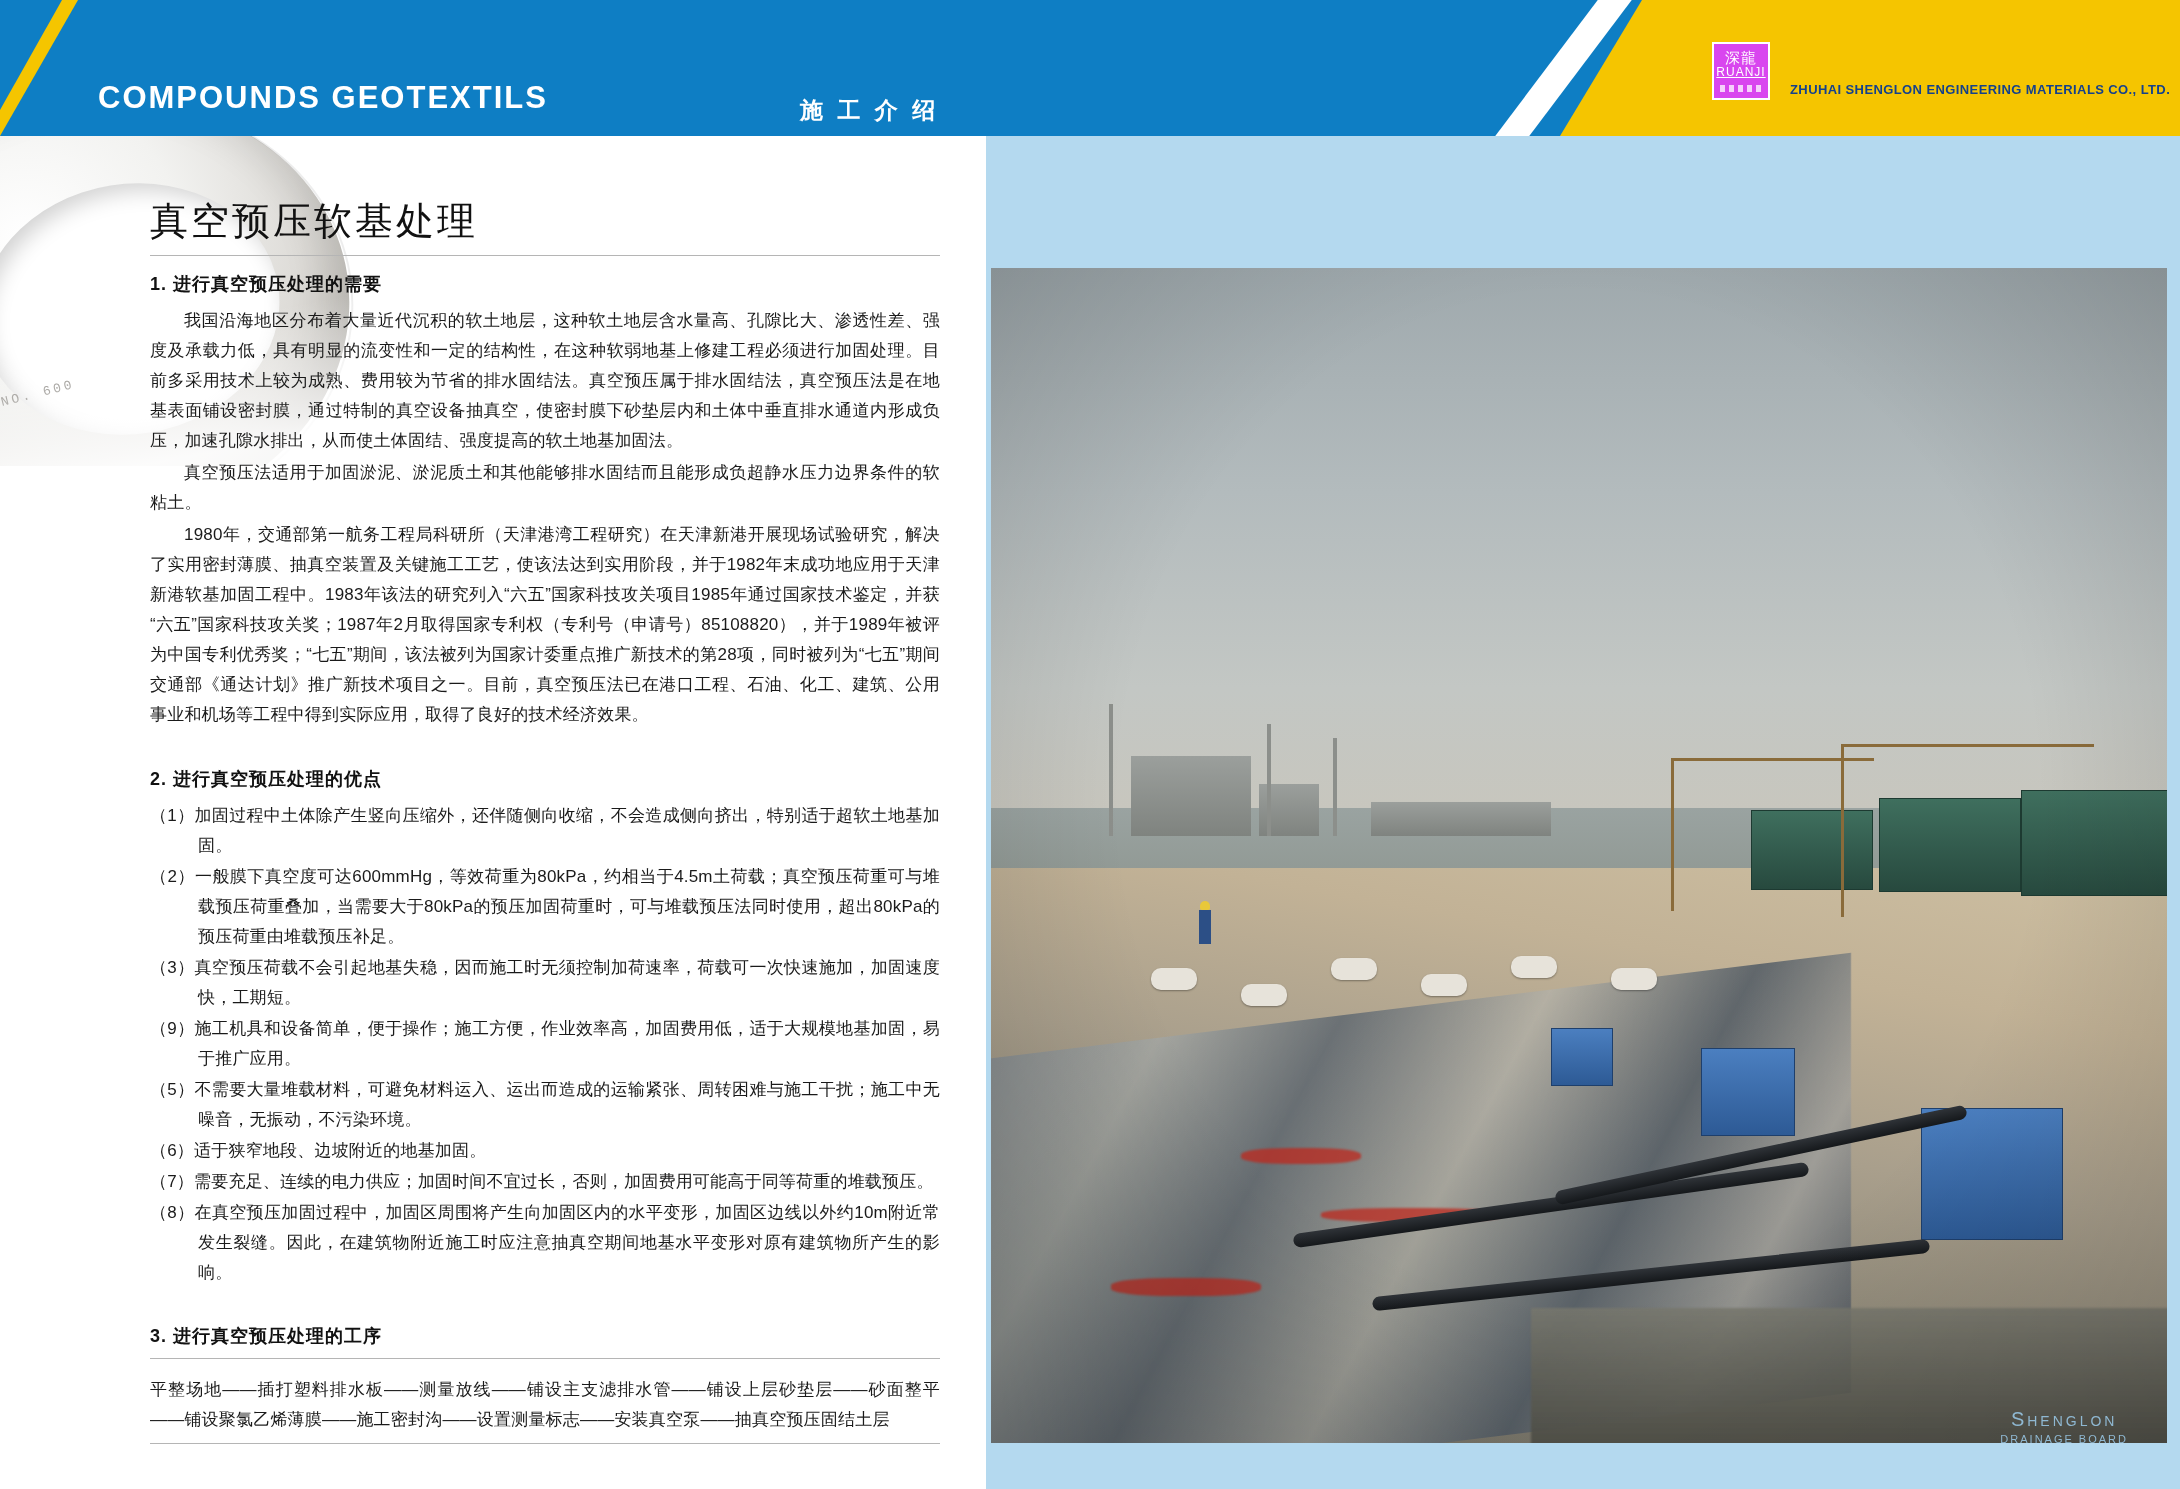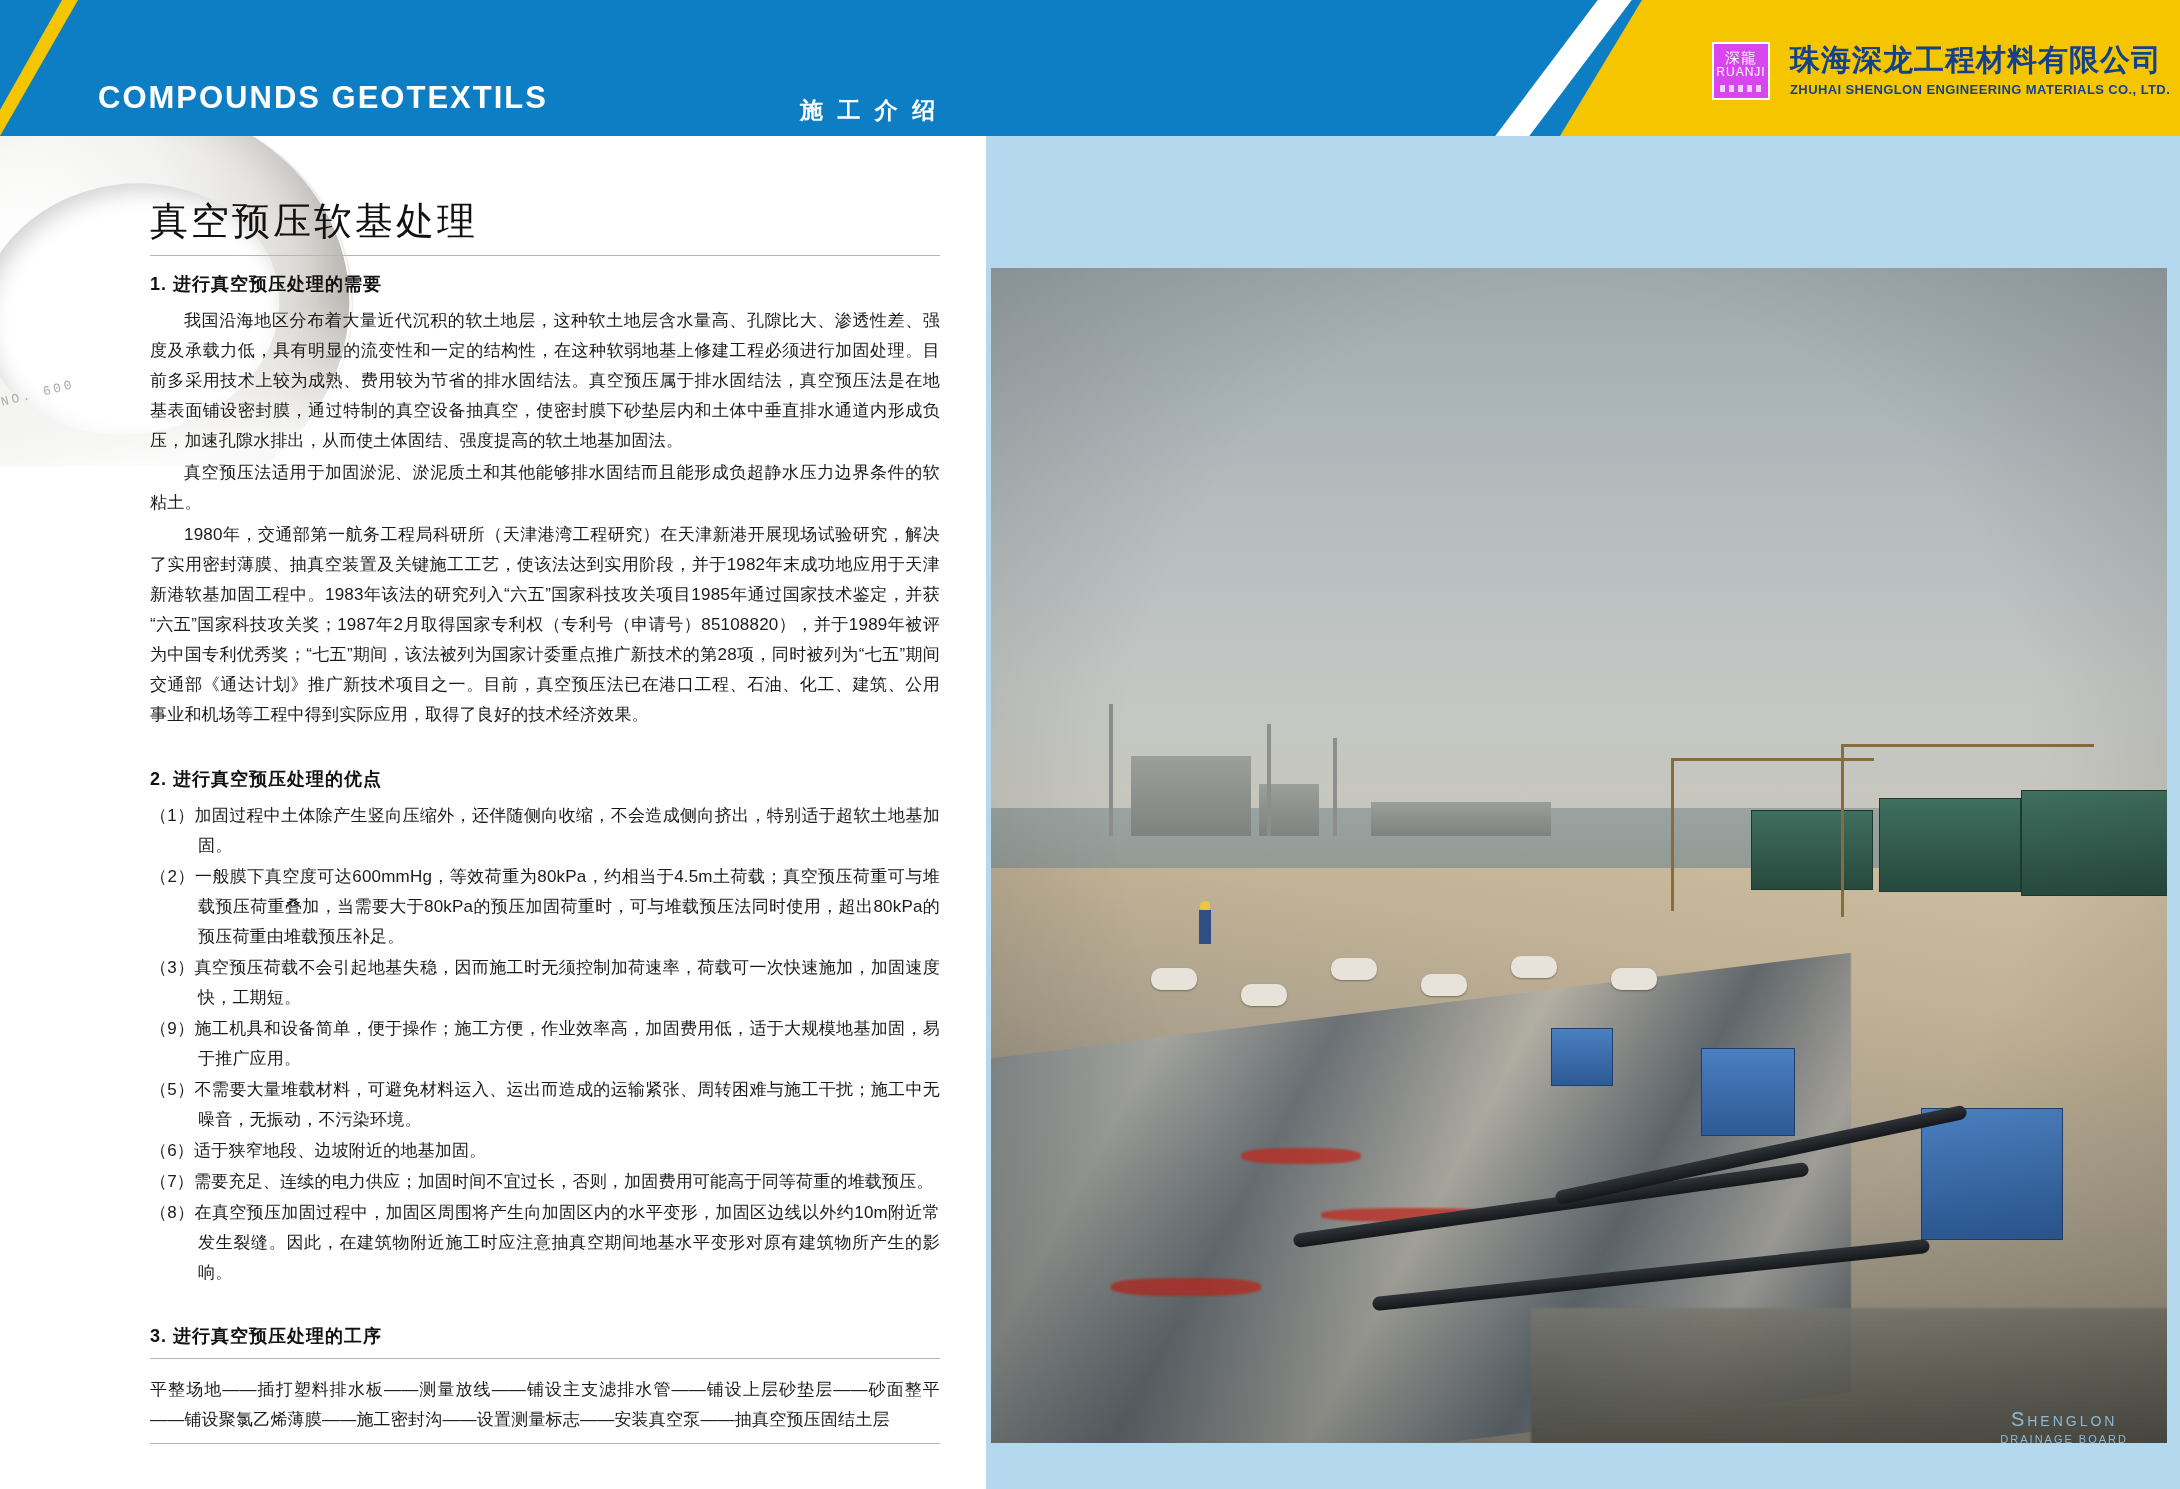--- a/index.html
+++ b/index.html
@@ -96,21 +96,21 @@
     position: absolute;
     left: 1712px; top: 42px;
     width: 58px; height: 58px;
     background: #d946ef;
     border: 2px solid #ffffff;
     box-sizing: border-box;
     color: #ffffff;
     text-align: center;
   }
   .logo-box .lg1 { font-size: 15px; line-height: 17px; margin-top: 5px; letter-spacing: 1px;}
-  .logo-box .lg2 { font-size: 12px; line-height: 13px; letter-spacing: 1px; }
+  .logo-box .lg2 { font-size: 12px; line-height: 13px; letter-spacing: 1px; text-decoration: underline; }
   .logo-wave {
     position: absolute;
     left: 6px; bottom: 6px;
     width: 44px; height: 7px;
     background: repeating-linear-gradient(90deg,#ffffff 0 5px, transparent 5px 9px);
     opacity: .75;
   }
   .brand-cn {
     position: absolute;
     left: 1790px; top: 40px;
@@ -385,21 +385,20 @@
     <div class="hdr-left-tri2"></div>
 
     <div class="hdr-title2">COMPOUNDS GEOTEXTILS</div>
     <div class="hdr-cn">施 工 介 绍</div>
 
     <div class="logo-box">
       <div class="lg1">深龍</div>
       <div class="lg2">RUANJI</div>
       <div class="logo-wave"></div>
     </div>
-    <div class="brand-cn">珠海深龙工程材料有限公司</div>
     <div class="brand-en">ZHUHAI SHENGLON ENGINEERING MATERIALS CO., LTD.</div>
   </div>
 
   <div class="left-page">
 
     <div class="roll-photo">
       <div class="roll-outer"></div>
       <div class="roll-inner"></div>
       <div class="roll-edge"></div>
       <div class="roll-label">NO. 600</div>

